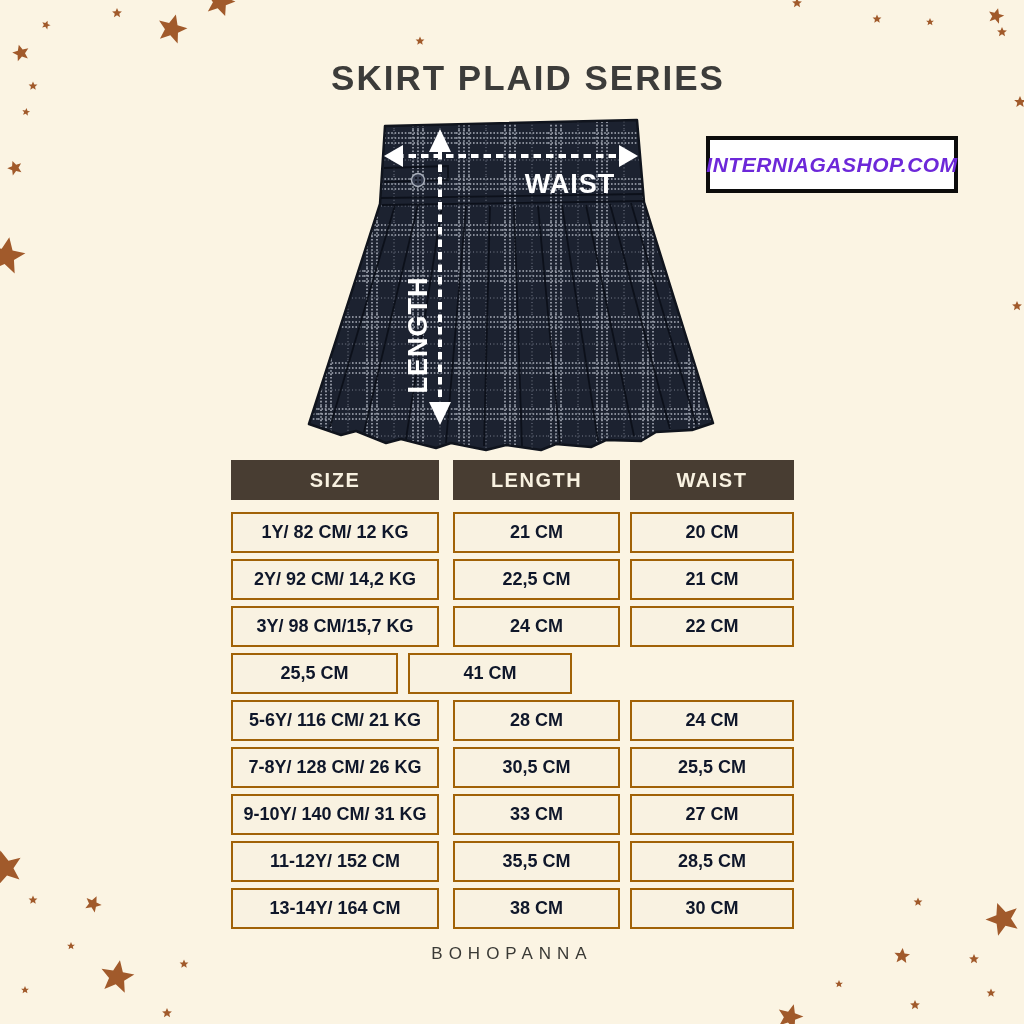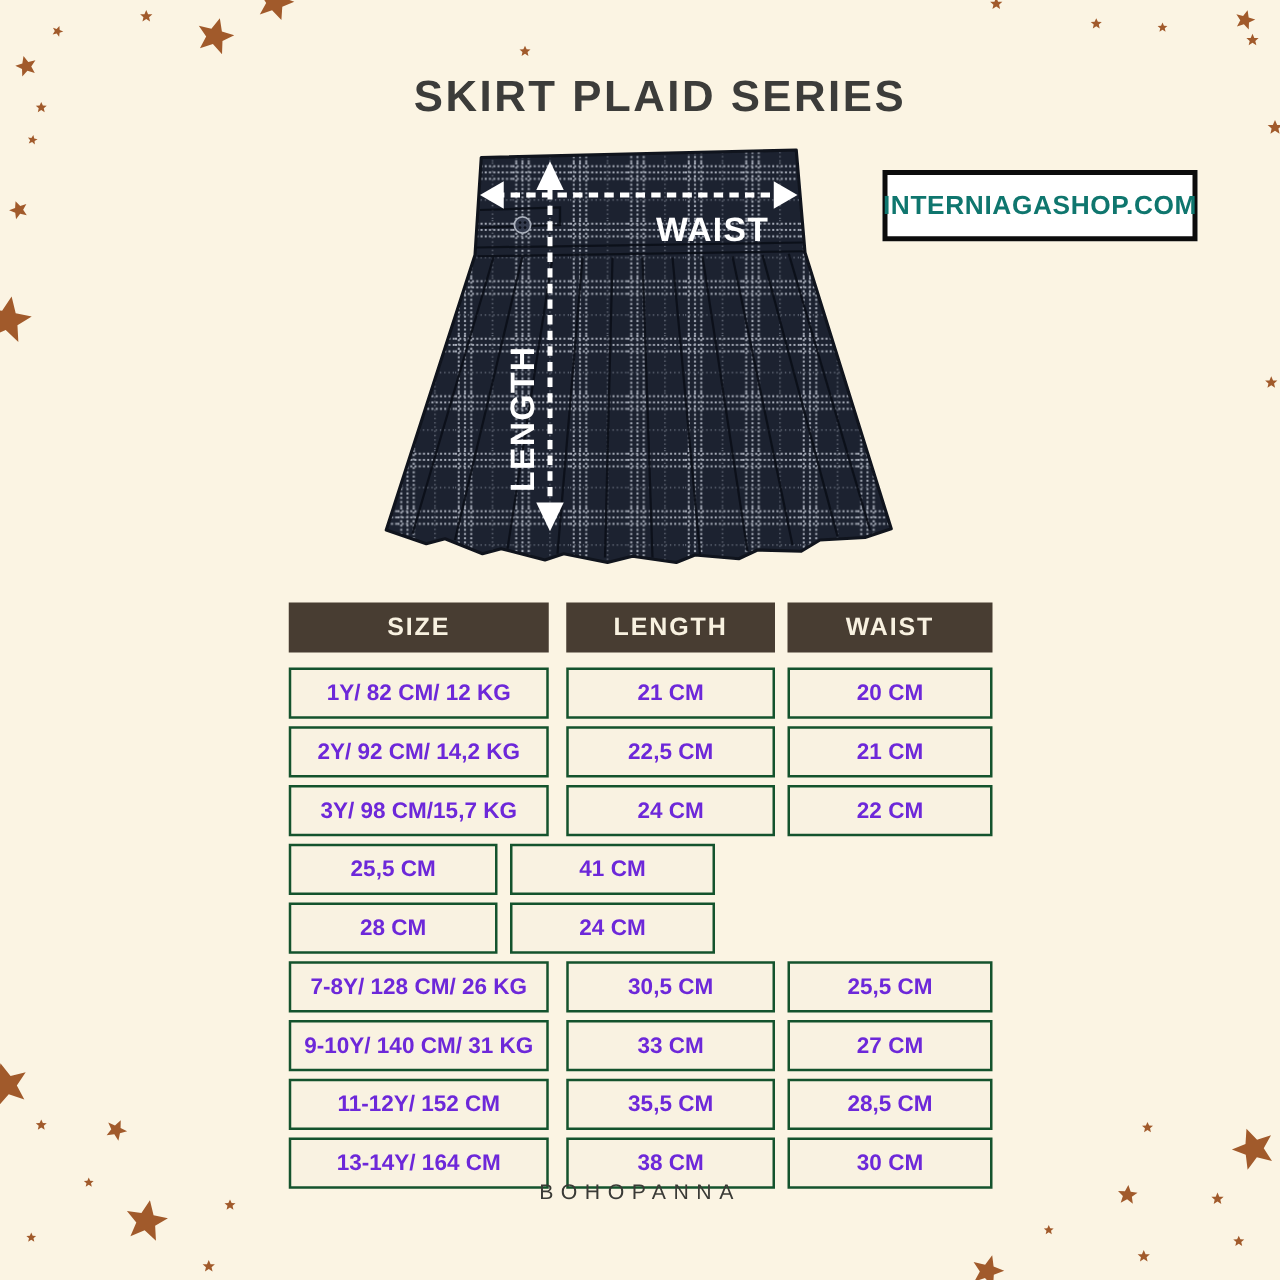--- a/index.html
+++ b/index.html
@@ -12,35 +12,35 @@
   #stars-svg{width:1024px;height:1024px;pointer-events:none;}
   .title{
     position:absolute;top:58px;left:16px;width:100%;text-align:center;
     font-size:35px;font-weight:bold;letter-spacing:2px;color:#3c3c3a;
   }
   .badge{
     position:absolute;left:706px;top:136px;width:252px;height:57px;
     box-sizing:border-box;background:#ffffff;border:4px solid #0c0c0c;
     display:flex;align-items:center;justify-content:center;
   }
-  .badge span{font-weight:bold;font-size:21px;color:#0f766e;letter-spacing:.5px;}
+  .badge span{font-weight:bold;font-size:21px;color:#6d28d9;letter-spacing:.5px;font-style:italic;}
   .skirt-wrap{position:absolute;left:300px;top:110px;width:418px;height:345px;}
-  .size-table{position:absolute;left:231px;top:482px;text-align:right;}
+  .size-table{position:absolute;left:231px;top:460px;text-align:right;}
   .t-head,.t-row{display:flex;}
   .t-head{margin-bottom:12px;}
   .t-row{margin-bottom:6px;}
   .cell{
     height:41px;box-sizing:border-box;display:flex;align-items:center;justify-content:center;
     font-weight:bold;white-space:nowrap;
   }
   .c-size{width:208px;margin-right:14px;}
   .c-len{width:167px;margin-right:10px;}
   .c-waist{width:164px;}
   .head{background:#483d32;color:#f8f1e0;height:40px;font-size:20px;letter-spacing:1.5px;}
-  .t-row .cell{background:#f9f2e1;border:2px solid #14532d;color:#6d28d9;font-size:18px;}
+  .t-row .cell{background:#f9f2e1;border:2px solid #a16207;color:#0f172a;font-size:18px;}
   .footer{
     position:absolute;top:944px;left:0;width:100%;text-align:center;
     font-size:17px;letter-spacing:6px;color:#3a3a36;font-weight:normal;
   }
   svg text{font-family:"Liberation Sans", sans-serif;}
 </style>
 </head>
 <body>
 
 <div>
@@ -175,20 +175,21 @@
     <div class="t-row">
       <div class="cell c-size">3Y/ 98 CM/15,7 KG</div>
       <div class="cell c-len">24 CM</div>
       <div class="cell c-waist">22 CM</div>
     </div>
     <div class="t-row">
       <div class="cell c-len">25,5 CM</div>
       <div class="cell c-waist">41 CM</div>
     </div>
     <div class="t-row">
+      <div class="cell c-size">5-6Y/ 116 CM/ 21 KG</div>
       <div class="cell c-len">28 CM</div>
       <div class="cell c-waist">24 CM</div>
     </div>
     <div class="t-row">
       <div class="cell c-size">7-8Y/ 128 CM/ 26 KG</div>
       <div class="cell c-len">30,5 CM</div>
       <div class="cell c-waist">25,5 CM</div>
     </div>
     <div class="t-row">
       <div class="cell c-size">9-10Y/ 140 CM/ 31 KG</div>

